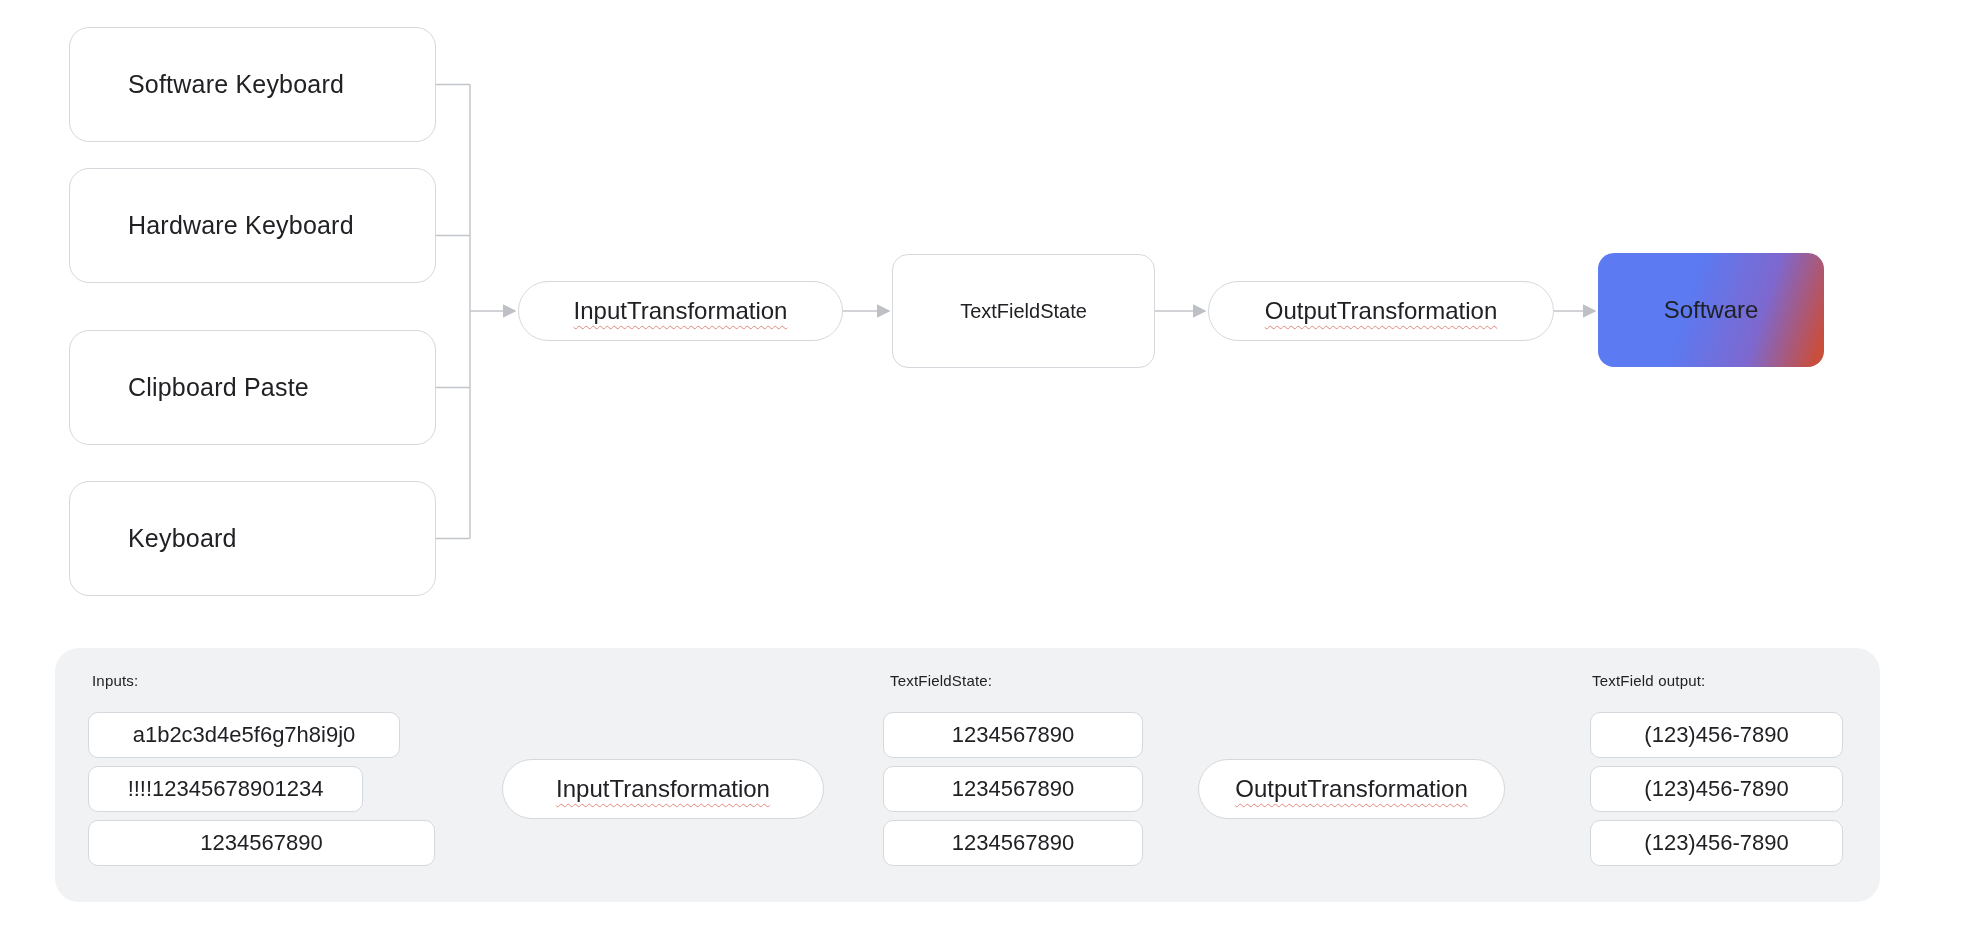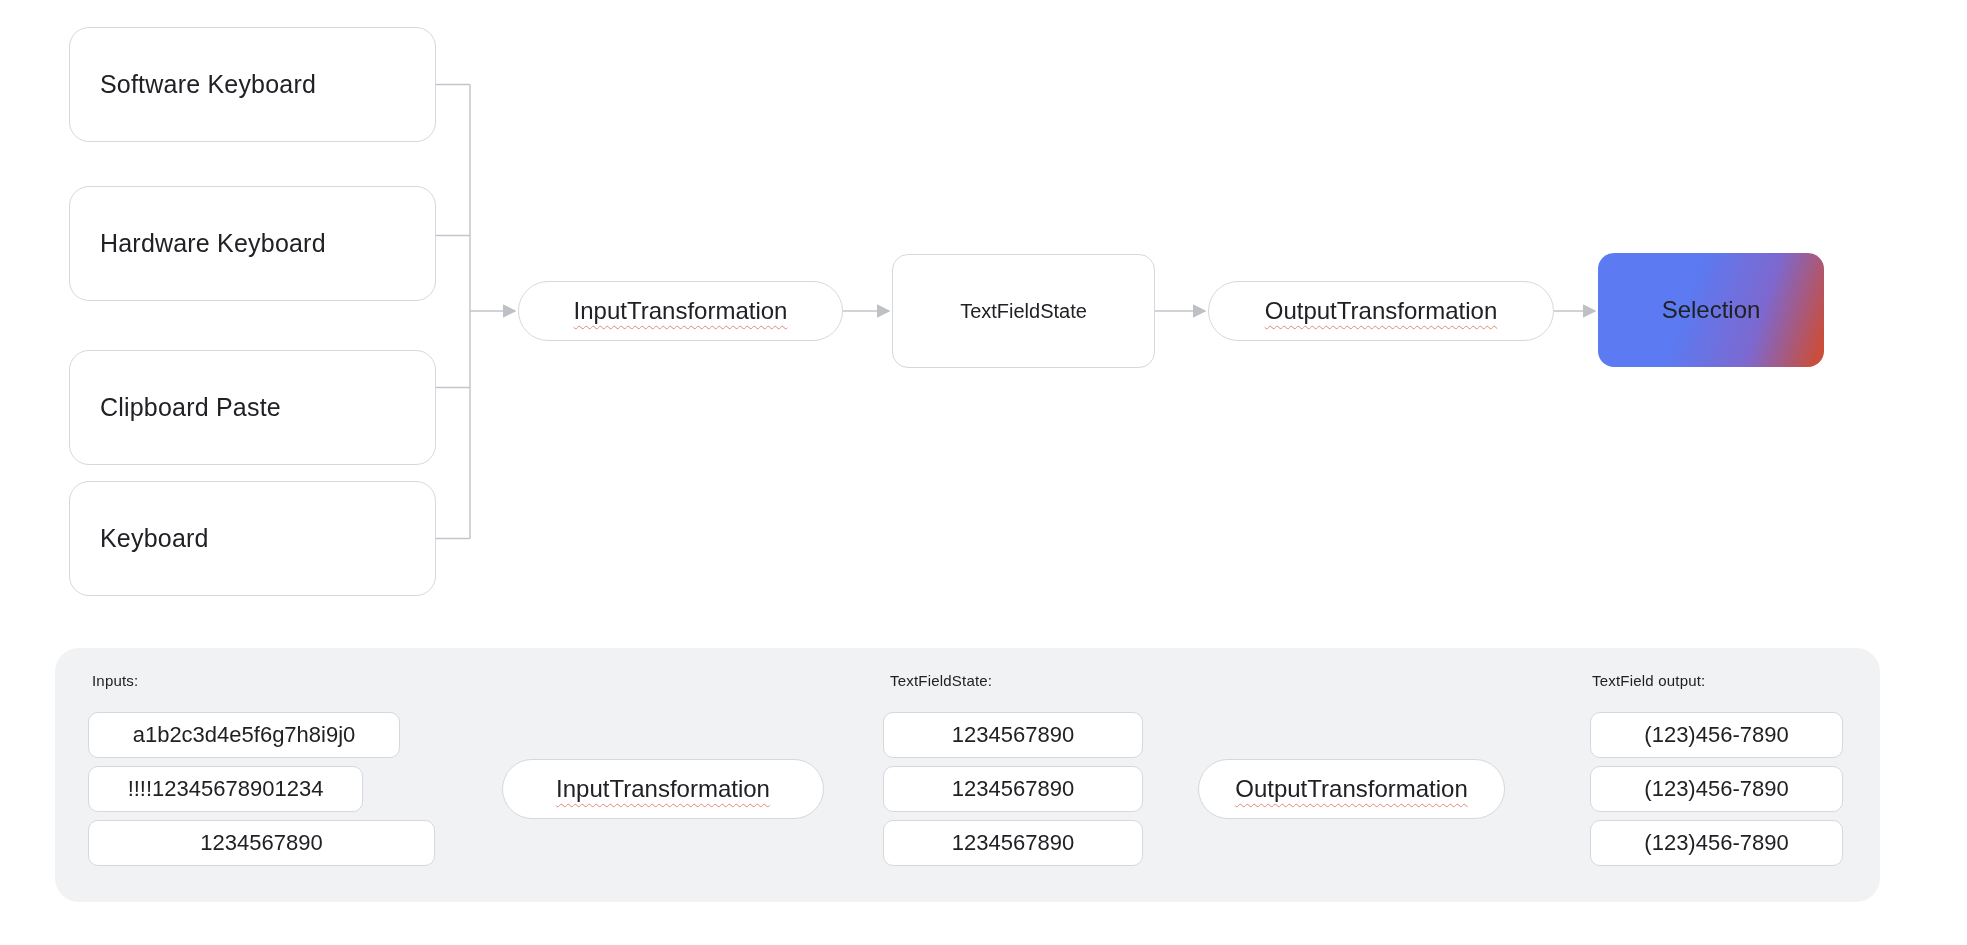--- a/index.html
+++ b/index.html
@@ -7,21 +7,21 @@
     position:relative;width:1967px;height:945px;background:#ffffff;overflow:hidden;
     font-family:"Liberation Sans", sans-serif;color:#202124;
   }
   .abs{position:absolute;box-sizing:border-box;}
   svg.wires{position:absolute;left:0;top:0;width:1967px;height:945px;pointer-events:none;}
 
   
   .src-box{
     left:69px;width:367px;height:115px;background:#fff;
     border:1.5px solid #D5D8DC;border-radius:20px;
-    display:flex;align-items:center;padding-left:30px;
+    display:flex;align-items:center;padding-left:58px;
     font-size:25px;letter-spacing:.2px;
   }
   .pill{
     height:60px;background:#fff;border:1.5px solid #D5D8DC;border-radius:30px;
     display:flex;align-items:center;justify-content:center;font-size:24px;
   }
   .state-box{
     background:#fff;border:1.5px solid #D5D8DC;border-radius:16px;
     display:flex;align-items:center;justify-content:center;font-size:20px;
   }
@@ -91,41 +91,41 @@
     <path d="M1505 789 H1527"></path>
     <path d="M1527 735 V843"></path>
     <path d="M1527 735 H1587" marker-end="url(#arrow)"></path>
     <path d="M1527 789 H1587" marker-end="url(#arrow)"></path>
     <path d="M1527 843 H1587" marker-end="url(#arrow)"></path>
   </svg>
 
   <div class="abs src-box" style="top:27px">
     <span>Software Keyboard</span>
   </div>
-  <div class="abs src-box" style="top:186px">
+  <div class="abs src-box" style="top:168px">
     <span>Hardware Keyboard</span>
   </div>
-  <div class="abs src-box" style="top:350px">
+  <div class="abs src-box" style="top:330px">
     <span>Clipboard Paste</span>
   </div>
   <div class="abs src-box" style="top:481px">
     <span>Keyboard</span>
   </div>
 
   <div class="abs pill" style="left:518px;top:281px;width:325px">
     <span class="squiggle">InputTransformation</span>
   </div>
   <div class="abs state-box" style="left:892px;top:254px;width:263px;height:114px">
     <span>TextFieldState</span>
   </div>
   <div class="abs pill" style="left:1208px;top:281px;width:346px">
     <span class="squiggle">OutputTransformation</span>
   </div>
   <div class="abs gradient-box" style="left:1598px;top:253px;width:226px;height:114px">
-    <span>Selection</span>
+    <span>Software</span>
   </div>
 
   <div class="abs panel"></div>
 
   <div class="abs panel-heading" style="left:92px;top:672px">Inputs:</div>
   <div class="abs panel-heading" style="left:890px;top:672px">TextFieldState:</div>
   <div class="abs panel-heading" style="left:1592px;top:672px">TextField output:</div>
 
   <div class="abs val-box" style="left:88px;top:712px;width:312px">
     <span>a1b2c3d4e5f6g7h8i9j0</span>

